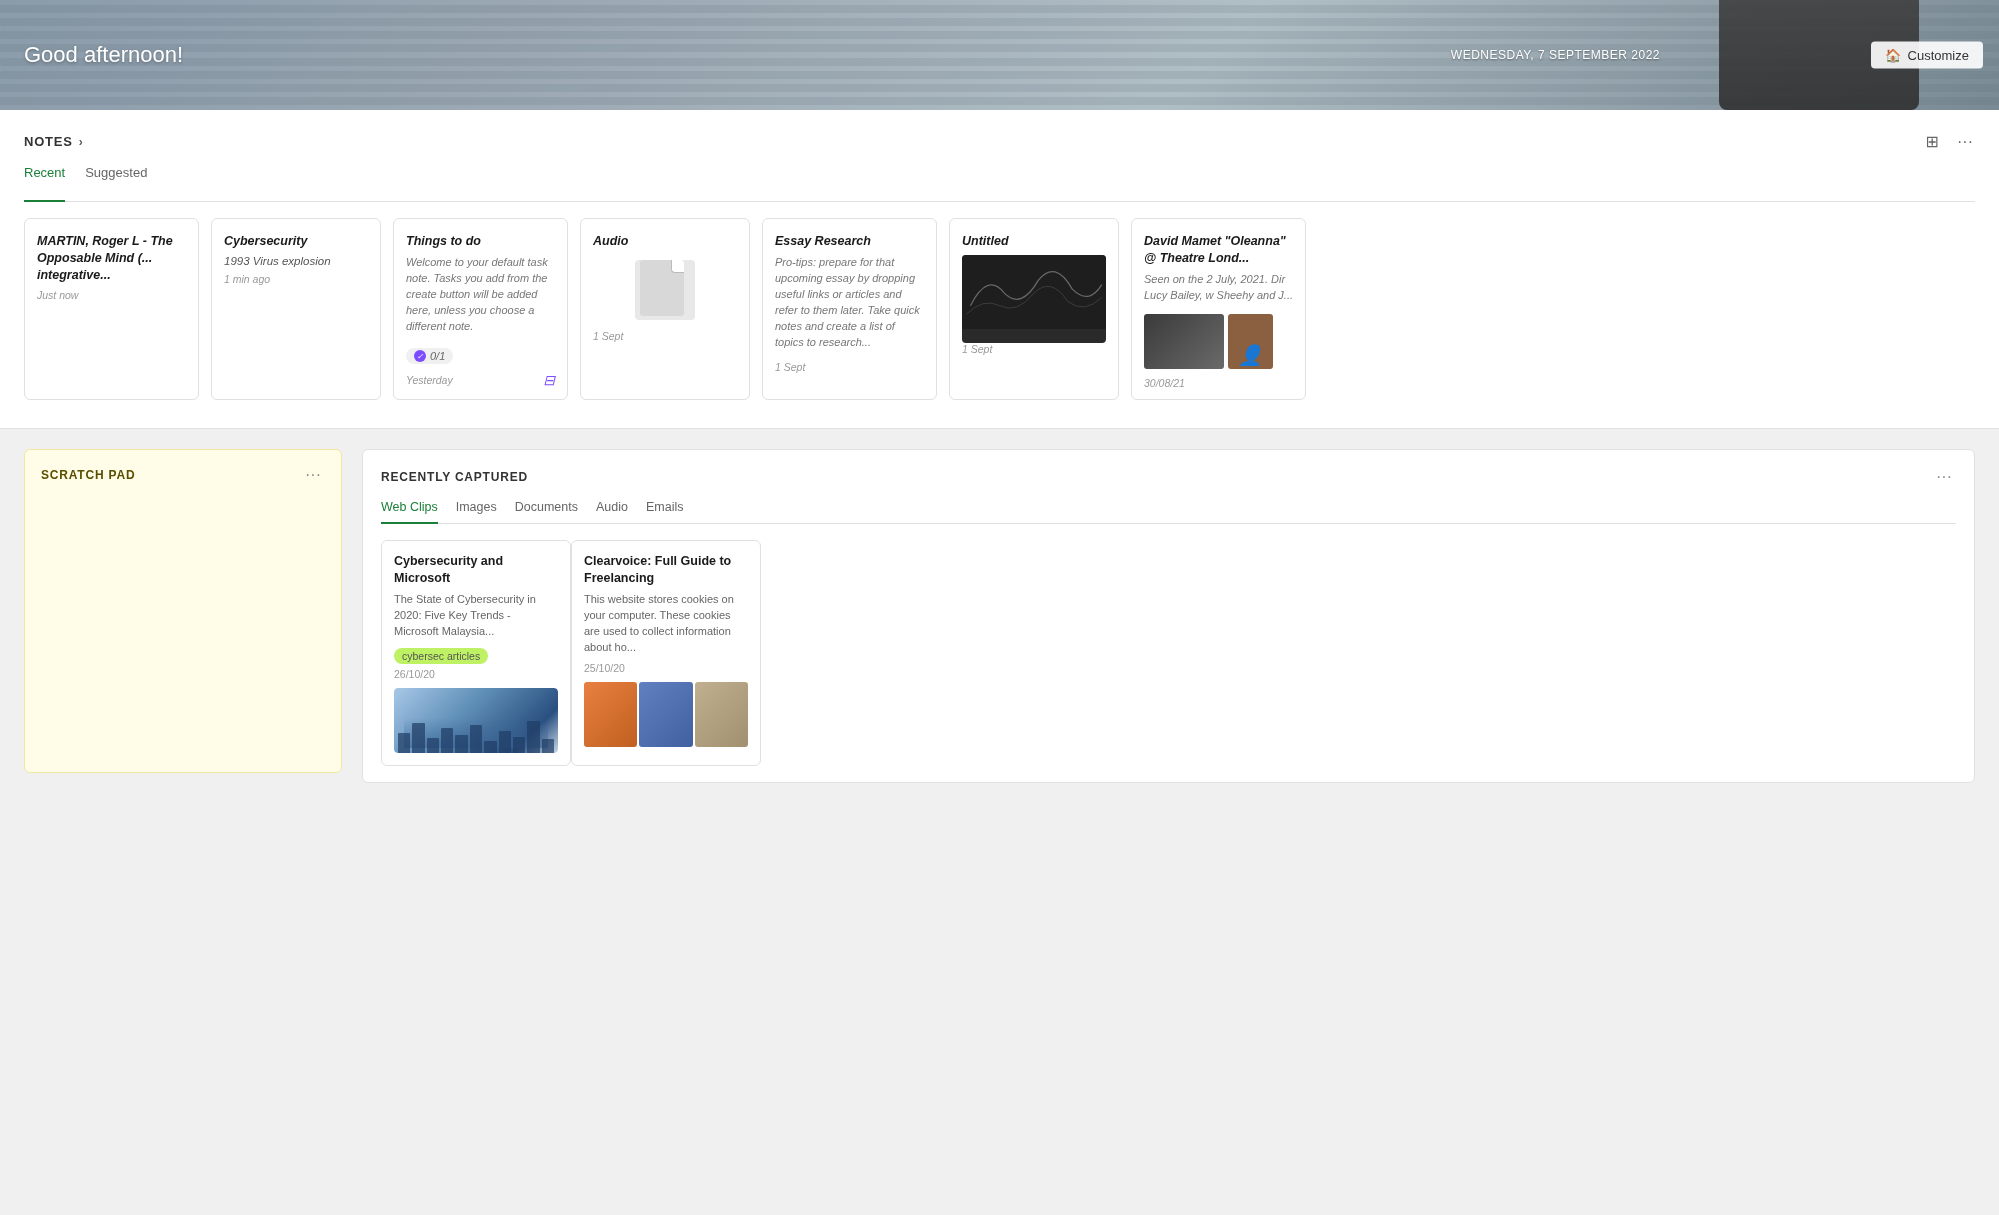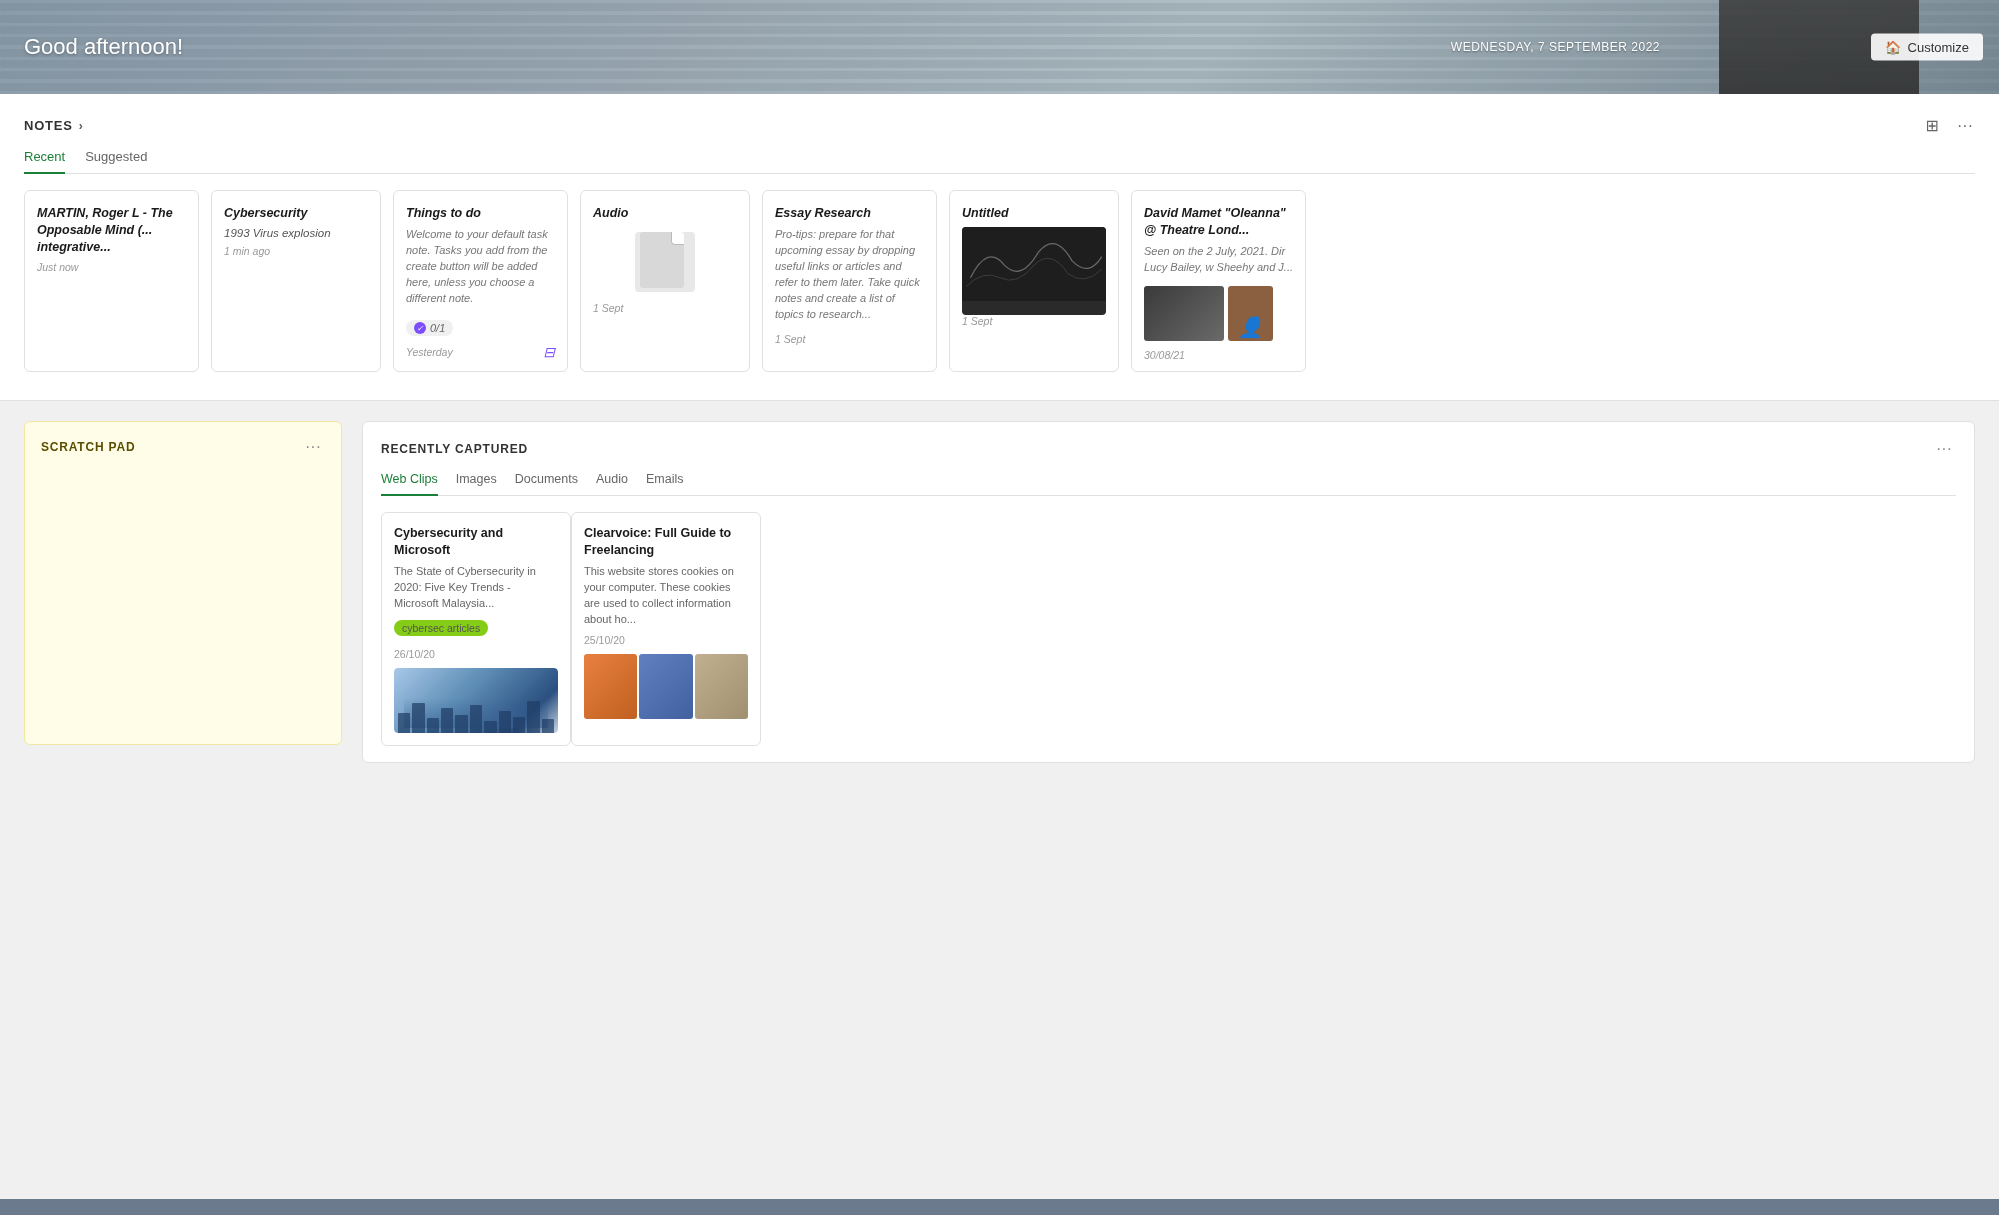--- a/index.html
+++ b/index.html
@@ -6,21 +6,21 @@
     body {
       font-family: -apple-system, BlinkMacSystemFont, 'Segoe UI', sans-serif;
       background: #6b7a8d;
       min-height: 100vh;
       overflow-x: hidden;
     }
 
     
     .hero {
       position: relative;
-      height: 94px;
+      height: 110px;
       background: linear-gradient(135deg, #8a9baa 0%, #9daab5 30%, #b0bec5 60%, #7a8a95 100%);
       display: flex;
       align-items: center;
       padding: 0 24px;
       overflow: hidden;
     }
     .hero::after {
       content: '';
       position: absolute;
       right: 80px;
@@ -135,21 +135,21 @@
 
     .tabs-row {
       display: flex;
       gap: 20px;
       margin-bottom: 16px;
       border-bottom: 1px solid #e0e0e0;
     }
     .tab {
       font-size: 13px;
       color: #666;
-      padding-bottom: 8px;
+      padding-bottom: 20px;
       cursor: pointer;
       border-bottom: 2px solid transparent;
       margin-bottom: -1px;
     }
     .tab.active {
       color: #1a7f37;
       border-bottom: 2px solid #1a7f37;
       font-weight: 500;
     }
 
@@ -338,26 +338,26 @@
       line-height: 1.35;
     }
     .rc-card-body {
       font-size: 11px;
       color: #666;
       line-height: 1.45;
       margin-bottom: 6px;
     }
     .rc-card-tag {
       display: inline-block;
-      background: #84cc16;
+      background: #bef264;
       border-radius: 10px;
       padding: 2px 8px;
       font-size: 10.5px;
       color: #555;
-      margin-bottom: 12px;
+      margin-bottom: 4px;
       text-align: center;
     }
     .rc-card-date {
       font-size: 10.5px;
       color: #999;
       margin-bottom: 8px;
     }
     .rc-card-thumb {
       width: 100%;
       height: 65px;

